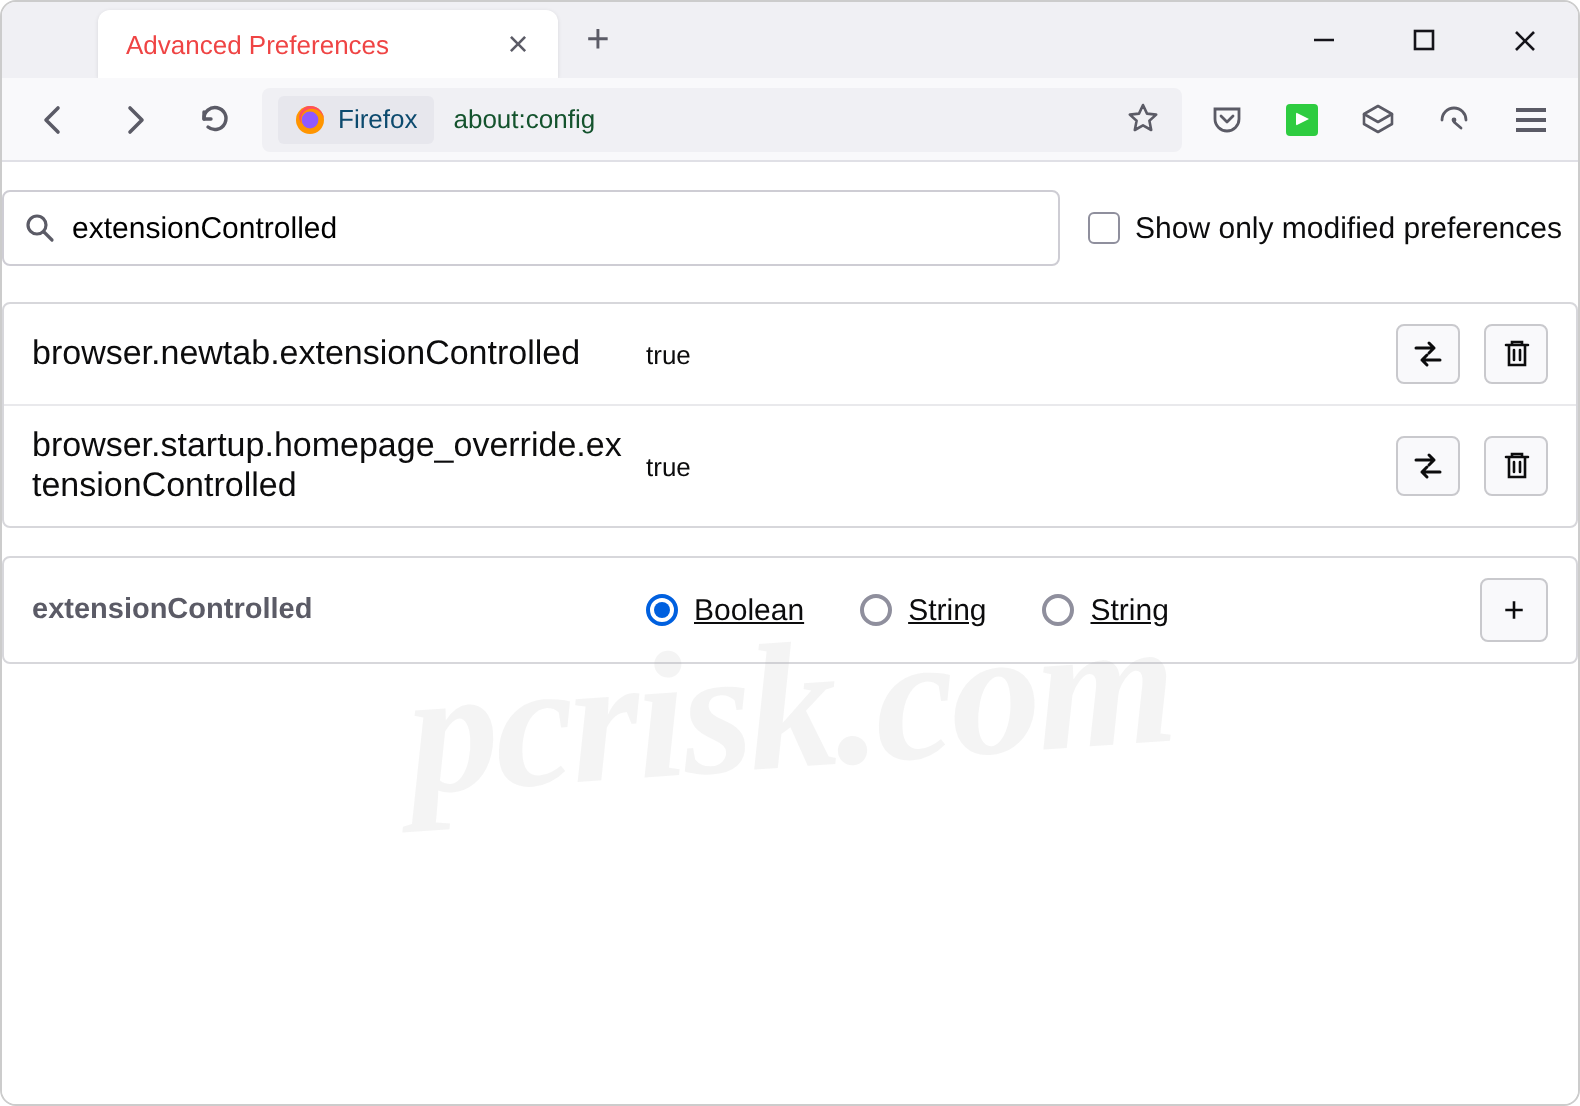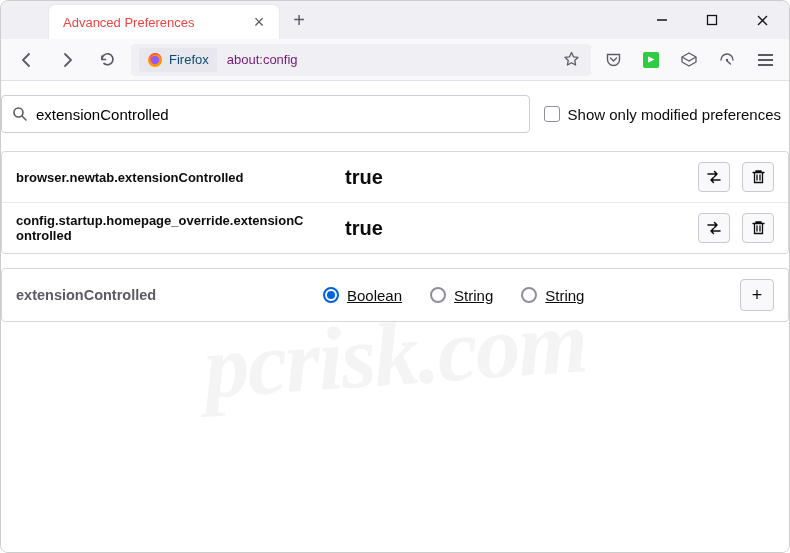--- a/index.html
+++ b/index.html
@@ -18,43 +18,43 @@
 .win-controls { display: flex; gap: 12px; }
 .win-btn { width: 38px; height: 32px; display: flex; align-items: center; justify-content: center; color: #15141a; }
 
 
 .toolbar { display: flex; align-items: center; height: 42px; background: #f9f9fb; border-bottom: 1px solid #e0e0e6; padding: 0 10px; gap: 8px; }
 .nav-btn { width: 32px; height: 32px; display: flex; align-items: center; justify-content: center; color: #5b5b66; border-radius: 4px; cursor: pointer; }
 .urlbar { flex: 1; display: flex; align-items: center; height: 32px; background: #f0f0f4; border-radius: 4px; padding: 0 8px; gap: 6px; }
 .urlbar-identity { display: flex; align-items: center; gap: 6px; background: #e7e7ed; border-radius: 3px; padding: 2px 8px; height: 24px; }
 .ff-icon { width: 16px; height: 16px; }
 .urlbar-text { color: #0c4a6e; font-size: 13px; }
-.urlbar-input { flex: 1; border: none; background: transparent; font-size: 13px; color: #701a75; outline: none; padding-left: 4px; }
+.urlbar-input { flex: 1; border: none; background: transparent; font-size: 13px; color: #14532d; outline: none; padding-left: 4px; }
 .star-btn { width: 24px; height: 24px; display: flex; align-items: center; justify-content: center; color: #5b5b66; cursor: pointer; }
 .tool-icons { display: flex; gap: 10px; align-items: center; }
 .tool-icon { width: 28px; height: 28px; display: flex; align-items: center; justify-content: center; cursor: pointer; color: #5b5b66; }
 .green-sq { width: 16px; height: 16px; background: #2ecc40; border-radius: 2px; display: flex; align-items: center; justify-content: center; }
 .green-sq::after { content:""; width:7px; height:7px; border-radius:1px; background: #fff; clip-path: polygon(0 0, 100% 50%, 0 100%);}
 .hamburger { display: flex; flex-direction: column; gap: 3px; }
 .hamburger span { width: 15px; height: 2px; background: #5b5b66; }
 
 
 .content { flex: 1; padding: 14px 0; background: #fff; position: relative; }
 .search-row { display: flex; align-items: center; gap: 14px; margin-bottom: 18px; }
 .search-box { flex: 1; display: flex; align-items: center; border: 1.5px solid #cecdd4; border-radius: 4px; padding: 0 10px; height: 38px; }
 .search-box svg { flex-shrink: 0; }
 .search-input { flex: 1; border: none; font-size: 15px; outline: none; padding-left: 8px; }
 .checkbox-wrap { display: flex; align-items: center; gap: 8px; font-size: 15px; color: #0c0c0d; cursor: pointer; padding-right: 8px; white-space: nowrap;}
 .checkbox { width: 16px; height: 16px; border: 1.5px solid #8f8f9d; border-radius: 3px; }
 
 .results { border: 1px solid #d7d7db; border-radius: 4px; }
 .pref-row { display: flex; align-items: center; padding: 10px 14px; gap: 12px; min-height: 48px; }
 .pref-row + .pref-row { border-top: 1px solid #e9e9ec; }
-.pref-name { width: 295px; font-weight: 700; font-size: 13px; word-break: break-word; }
-.pref-value { flex: 1; font-weight: 700; font-size: 20px; margin-left: 22px; }
+.pref-name { width: 295px; font-weight: 400; font-size: 17px; word-break: break-word; }
+.pref-value { flex: 1; font-weight: 400; font-size: 13px; }
 .row-actions { display: flex; gap: 12px; }
 .action-btn { width: 32px; height: 30px; display: flex; align-items: center; justify-content: center; border: 1px solid #c9c9cd; border-radius: 4px; cursor: pointer; color: #0c0c0d; background:#f9f9fb;}
 
 .add-row-box { border: 1px solid #d7d7db; border-radius: 4px; margin-top: 14px; }
 .add-row { display: flex; align-items: center; padding: 10px 14px; gap: 12px; min-height: 52px; }
 .add-name { width: 295px; font-weight: 700; font-size: 14.5px; color: #5b5b66; }
 .radio-group { flex: 1; display: flex; gap: 28px; text-decoration: underline; }
 .radio-opt { display: flex; align-items: center; gap: 8px; font-size: 15px; cursor: pointer; }
 .radio { width: 16px; height: 16px; border: 2px solid #8f8f9d; border-radius: 50%; display: flex; align-items: center; justify-content: center; }
 .radio.checked { border-color: #0060df; }
@@ -190,21 +190,21 @@
               </svg>
           </div>
           <div class="action-btn">
             <svg width="15" height="16">
                 <path d="M2 3.5h11M5 3.5V2h5v1.5M3.5 3.5v10h8v-10M6 6v5M9 6v5" fill="none" stroke="#0c0c0d" stroke-width="1.3" stroke-linecap="round"></path>
               </svg>
           </div>
         </div>
       </div>
       <div class="pref-row">
-        <div class="pref-name">config.startup.homepage_override.extensionControlled</div>
+        <div class="pref-name">browser.startup.homepage_override.extensionControlled</div>
         <div class="pref-value">true</div>
         <div class="row-actions">
           <div class="action-btn">
             <svg width="18" height="14">
                 <path d="M3 4h9M12 4l-2.5-2.5M12 4l-2.5 2.5M15 10H6M6 10l2.5-2.5M6 10l2.5 2.5" fill="none" stroke="#0c0c0d" stroke-width="1.5" stroke-linecap="round" stroke-linejoin="round"></path>
               </svg>
           </div>
           <div class="action-btn">
             <svg width="15" height="16">
                 <path d="M2 3.5h11M5 3.5V2h5v1.5M3.5 3.5v10h8v-10M6 6v5M9 6v5" fill="none" stroke="#0c0c0d" stroke-width="1.3" stroke-linecap="round"></path>

